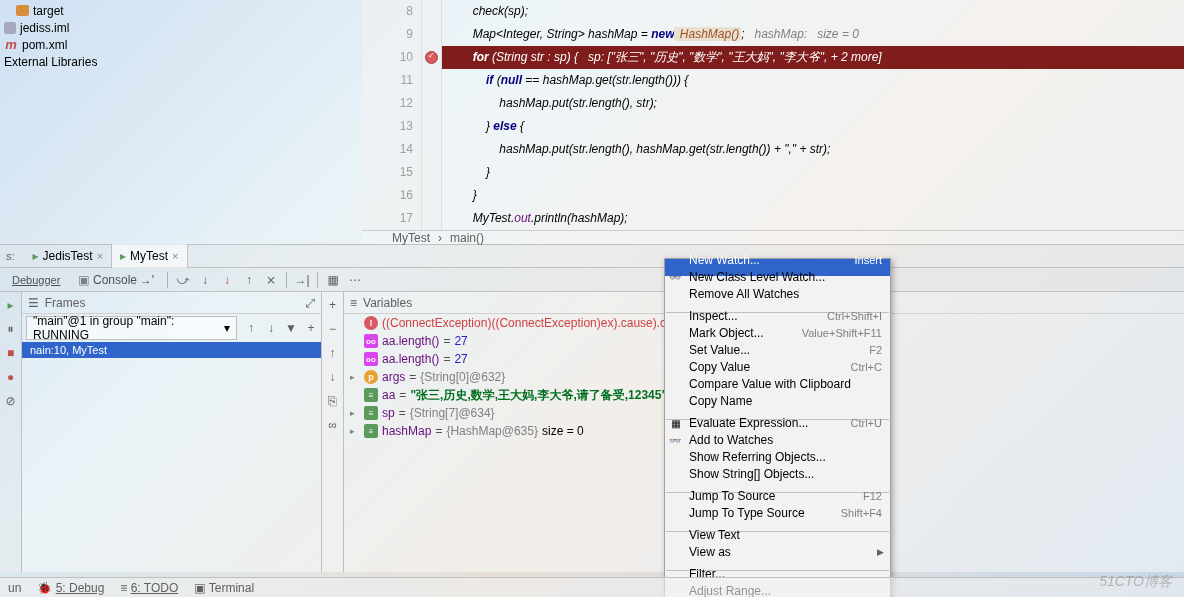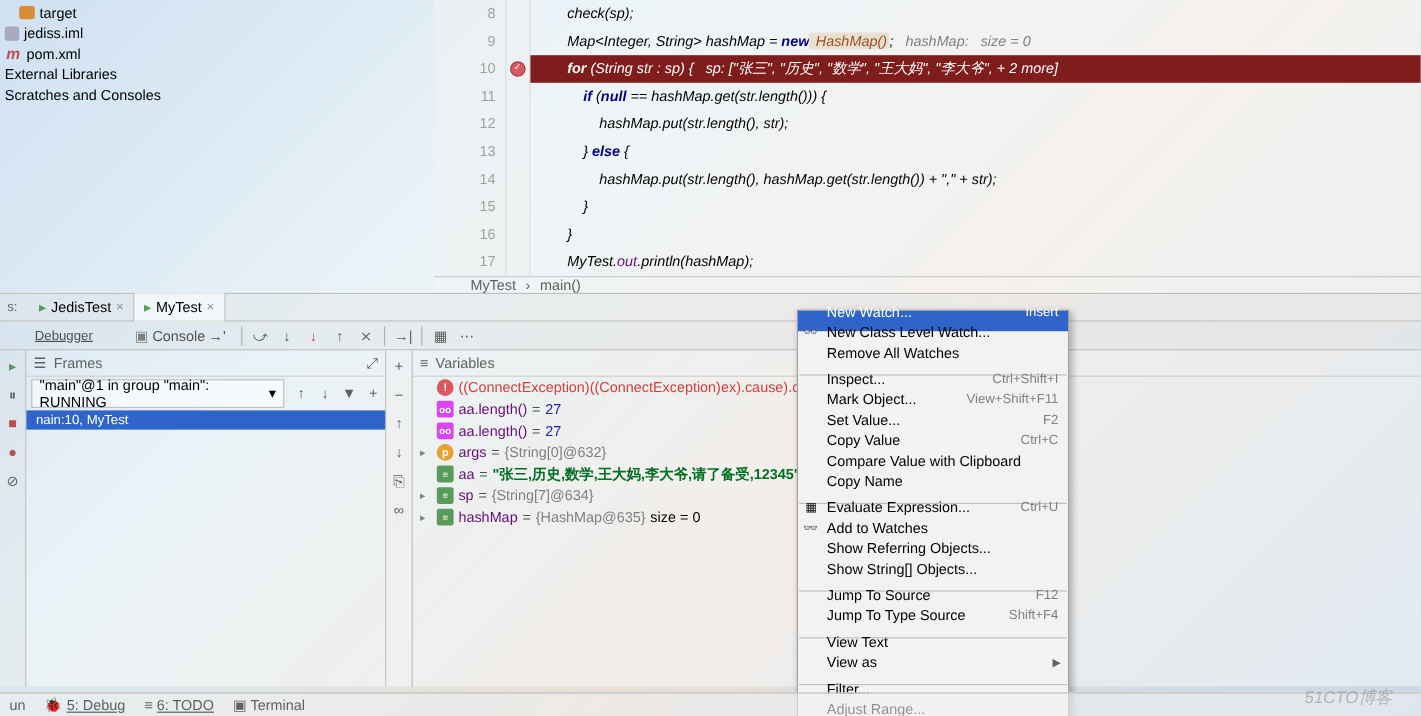--- a/index.html
+++ b/index.html
@@ -25,21 +25,21 @@
 .new { color:#000080; font-weight:bold; }
 .out { font-style:italic; color:#660e7a; }
 .comment { color:#808080; }
 .obj { color:#a05020; background:#e8e0d0; padding:0 2px; border-radius:2px; }
 .breadcrumb { height:22px; border-top:1px solid rgba(0,0,0,0.15); padding-left:30px; font-size:11px; color:#606060; display:flex; align-items:center; gap:8px; }
 .tabs-row { display:flex; height:24px; background:rgba(240,240,240,0.6); border-top:1px solid #c0c0c0; border-bottom:1px solid #c0c0c0; align-items:center; }
 .run-tab { padding:0 8px; height:24px; display:flex; align-items:center; gap:4px; font-size:11px; border-right:1px solid #c0c0c0; }
 .run-tab.active { background:rgba(255,255,255,0.6); }
 .close-x { color:#888; font-size:11px; }
 .debug-toolbar { display:flex; height:24px; background:rgba(240,240,240,0.5); border-bottom:1px solid #c0c0c0; align-items:center; padding:0 4px; gap:2px; }
-.dbg-tab { padding:0 8px; font-size:11px; color:#505050;margin-left:17px; }
+.dbg-tab { padding:0 8px; font-size:11px; color:#505050; }
 .dbg-tab.u { text-decoration:underline; }
 .tb-sep { width:1px; height:16px; background:#b0b0b0; margin:0 3px; }
 .tb-btn { width:20px; height:20px; display:flex; align-items:center; justify-content:center; color:#606060; font-size:12px; }
 .debug-body { display:flex; height:280px; }
 .left-tool-col { width:22px; background:rgba(240,240,240,0.5); border-right:1px solid #c0c0c0; display:flex; flex-direction:column; align-items:center; padding-top:4px; gap:6px; }
 .lt-btn { width:18px; height:18px; display:flex; align-items:center; justify-content:center; color:#606060; }
 .frames-panel { width:300px; background:rgba(255,255,255,0.45); display:flex; flex-direction:column; border-right:1px solid #c0c0c0; }
 .panel-header { height:22px; display:flex; align-items:center; padding:0 6px; font-size:11px; color:#606060; border-bottom:1px solid #d0d0d0; gap:6px; }
 .panel-header .pin { margin-left:auto; }
 .frame-combo { height:24px; display:flex; align-items:center; padding:0 6px; border:1px solid #c0c0c0; margin:2px 4px; background:rgba(255,255,255,0.6); font-size:11px; justify-content:space-between; }
@@ -63,44 +63,41 @@
 .context-menu { position:absolute; top:258px; left:664px; width:227px; background:#f2f2f2; border:1px solid #a0a0a0; box-shadow:2px 2px 6px rgba(0,0,0,0.3); font-size:12px; }
 .cm-item { height:17px; display:flex; align-items:center; padding:0 8px 15px 24px; position:relative; }
 .cm-item.sel { background:#2f65ca; color:#fff; }
 .cm-shortcut { margin-left:auto; font-size:11px; }
 .cm-item:not(.sel) .cm-shortcut { color:#808080; }
 .cm-sep { height:1px; background:#c0c0c0; margin:2px 1px; }
 .cm-icon { position:absolute; left:4px; width:14px; height:14px; display:flex; align-items:center; justify-content:center; font-size:10px; }
 .cm-arrow { position:absolute; right:6px; font-size:9px; color:#606060; }
 .bottom-bar { position:absolute; bottom:0; left:0; right:0; height:20px; background:rgba(240,240,240,0.6); border-top:1px solid #c0c0c0; display:flex; align-items:center; padding:0 8px; gap:16px; font-size:11px; color:#606060; }
 .bottom-bar .u { text-decoration:underline; }
-.watermark { position:absolute; bottom:6px; right:24px; font-size:14px; color:rgba(120,120,120,0.45); font-style:italic; }
+.watermark { position:absolute; bottom:6px; right:12px; font-size:14px; color:rgba(120,120,120,0.45); font-style:italic; }
 </style>
 </head>
 <body>
 
 <div class="top">
   <div class="project-tree">
     <div class="tree-item">
         <span class="tree-icon folder-icon"></span>
         <span>target</span>
       </div>
     <div class="tree-item" style="padding-left:0">
         <span class="tree-icon file-icon"></span>
         <span>jediss.iml</span>
       </div>
     <div class="tree-item" style="padding-left:0">
         <span class="tree-icon m-icon">m</span>
         <span>pom.xml</span>
       </div>
     <div class="tree-item" style="padding-left:0">
         <span>External Libraries</span>
-      </div>
-    <div class="tree-item" style="padding-left:0">
-        <span>Scratches and Consoles</span>
       </div>
   </div>
   <div class="editor">
     <div class="gutter-area">
       <div class="gutter">
         <div>8</div>
         <div>9</div>
         <div>10</div>
         <div>11</div>
         <div>12</div>
@@ -274,21 +271,21 @@
   <div class="cm-item">
       <span>Remove All Watches</span>
     </div>
   <div class="cm-sep"></div>
   <div class="cm-item">
       <span>Inspect...</span>
       <span class="cm-shortcut">Ctrl+Shift+I</span>
     </div>
   <div class="cm-item">
       <span>Mark Object...</span>
-      <span class="cm-shortcut">View+Shift+F11</span>
+      <span class="cm-shortcut">Value+Shift+F11</span>
     </div>
   <div class="cm-item">
       <span>Set Value...</span>
       <span class="cm-shortcut">F2</span>
     </div>
   <div class="cm-item">
       <span>Copy Value</span>
       <span class="cm-shortcut">Ctrl+C</span>
     </div>
   <div class="cm-item">

